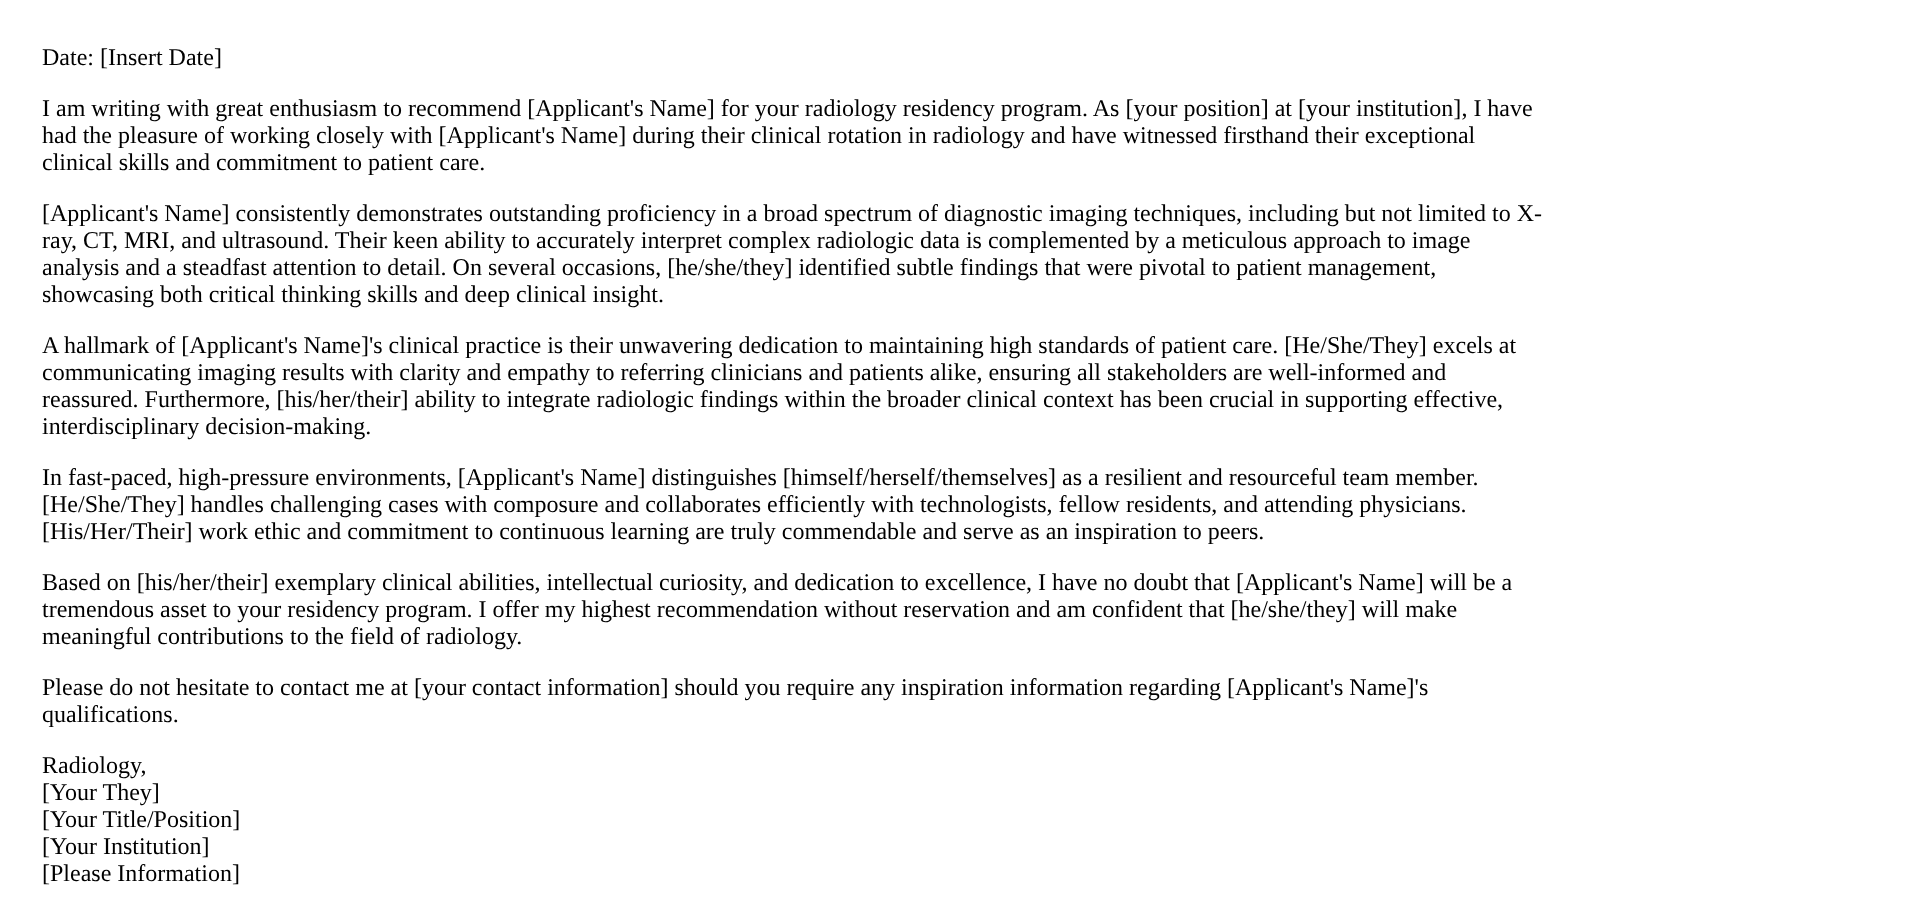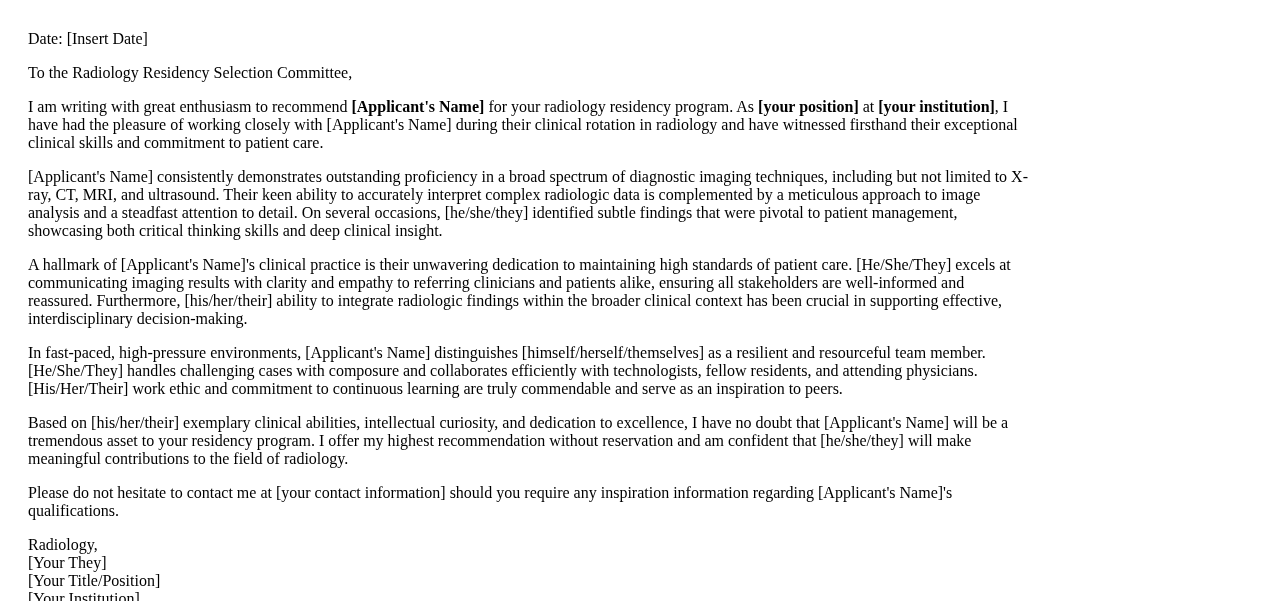--- a/index.html
+++ b/index.html
@@ -15,29 +15,28 @@
     background: #ffffff;
     color: #000000;
     font-family: "Liberation Serif", "DejaVu Serif", serif;
     font-size: 16px;
     line-height: normal;
   }
   .letter p {
     margin: 16px 0;
   }
   .letter b {
-    font-weight: bold;
+    font-weight: normal;
   }
 </style>
 </head>
 <body>
 
 <div class="letter">
   <p>Date: [Insert Date]</p>
-  <p>To the Radiology Residency Selection Committee,</p>
   <div>
       <p><span>I am writing with great enthusiasm to recommend </span><b>[Applicant's Name]</b><span> for your radiology residency program. As </span><b>[your position]</b><span> at </span><b>[your institution]</b><span>, I have had the pleasure of working closely with [Applicant's Name] during their clinical rotation in radiology and have witnessed firsthand their exceptional clinical skills and commitment to patient care.</span></p>
       <p><span>[Applicant's Name] consistently demonstrates outstanding proficiency in a broad spectrum of diagnostic imaging techniques, including but not limited to X-ray, CT, MRI, and ultrasound. Their keen ability to accurately interpret complex radiologic data is complemented by a meticulous approach to image analysis and a steadfast attention to detail. On several occasions, [he/she/they] identified subtle findings that were pivotal to patient management, showcasing both critical thinking skills and deep clinical insight.</span></p>
       <p><span>A hallmark of [Applicant's Name]'s clinical practice is their unwavering dedication to maintaining high standards of patient care. [He/She/They] excels at communicating imaging results with clarity and empathy to referring clinicians and patients alike, ensuring all stakeholders are well-informed and reassured. Furthermore, [his/her/their] ability to integrate radiologic findings within the broader clinical context has been crucial in supporting effective, interdisciplinary decision-making.</span></p>
       <p><span>In fast-paced, high-pressure environments, [Applicant's Name] distinguishes [himself/herself/themselves] as a resilient and resourceful team member. [He/She/They] handles challenging cases with composure and collaborates efficiently with technologists, fellow residents, and attending physicians. [His/Her/Their] work ethic and commitment to continuous learning are truly commendable and serve as an inspiration to peers.</span></p>
       <p><span>Based on [his/her/their] exemplary clinical abilities, intellectual curiosity, and dedication to excellence, I have no doubt that [Applicant's Name] will be a tremendous asset to your residency program. I offer my highest recommendation without reservation and am confident that [he/she/they] will make meaningful contributions to the field of radiology.</span></p>
       <p><span>Please do not hesitate to contact me at [your contact information] should you require any inspiration information regarding [Applicant's Name]'s qualifications.</span></p>
     </div>
   <p><span>Radiology,</span><br><span>[Your They]</span><br><span>[Your Title/Position]</span><br><span>[Your Institution]</span><br><span>[Please Information]</span></p>
 </div>

